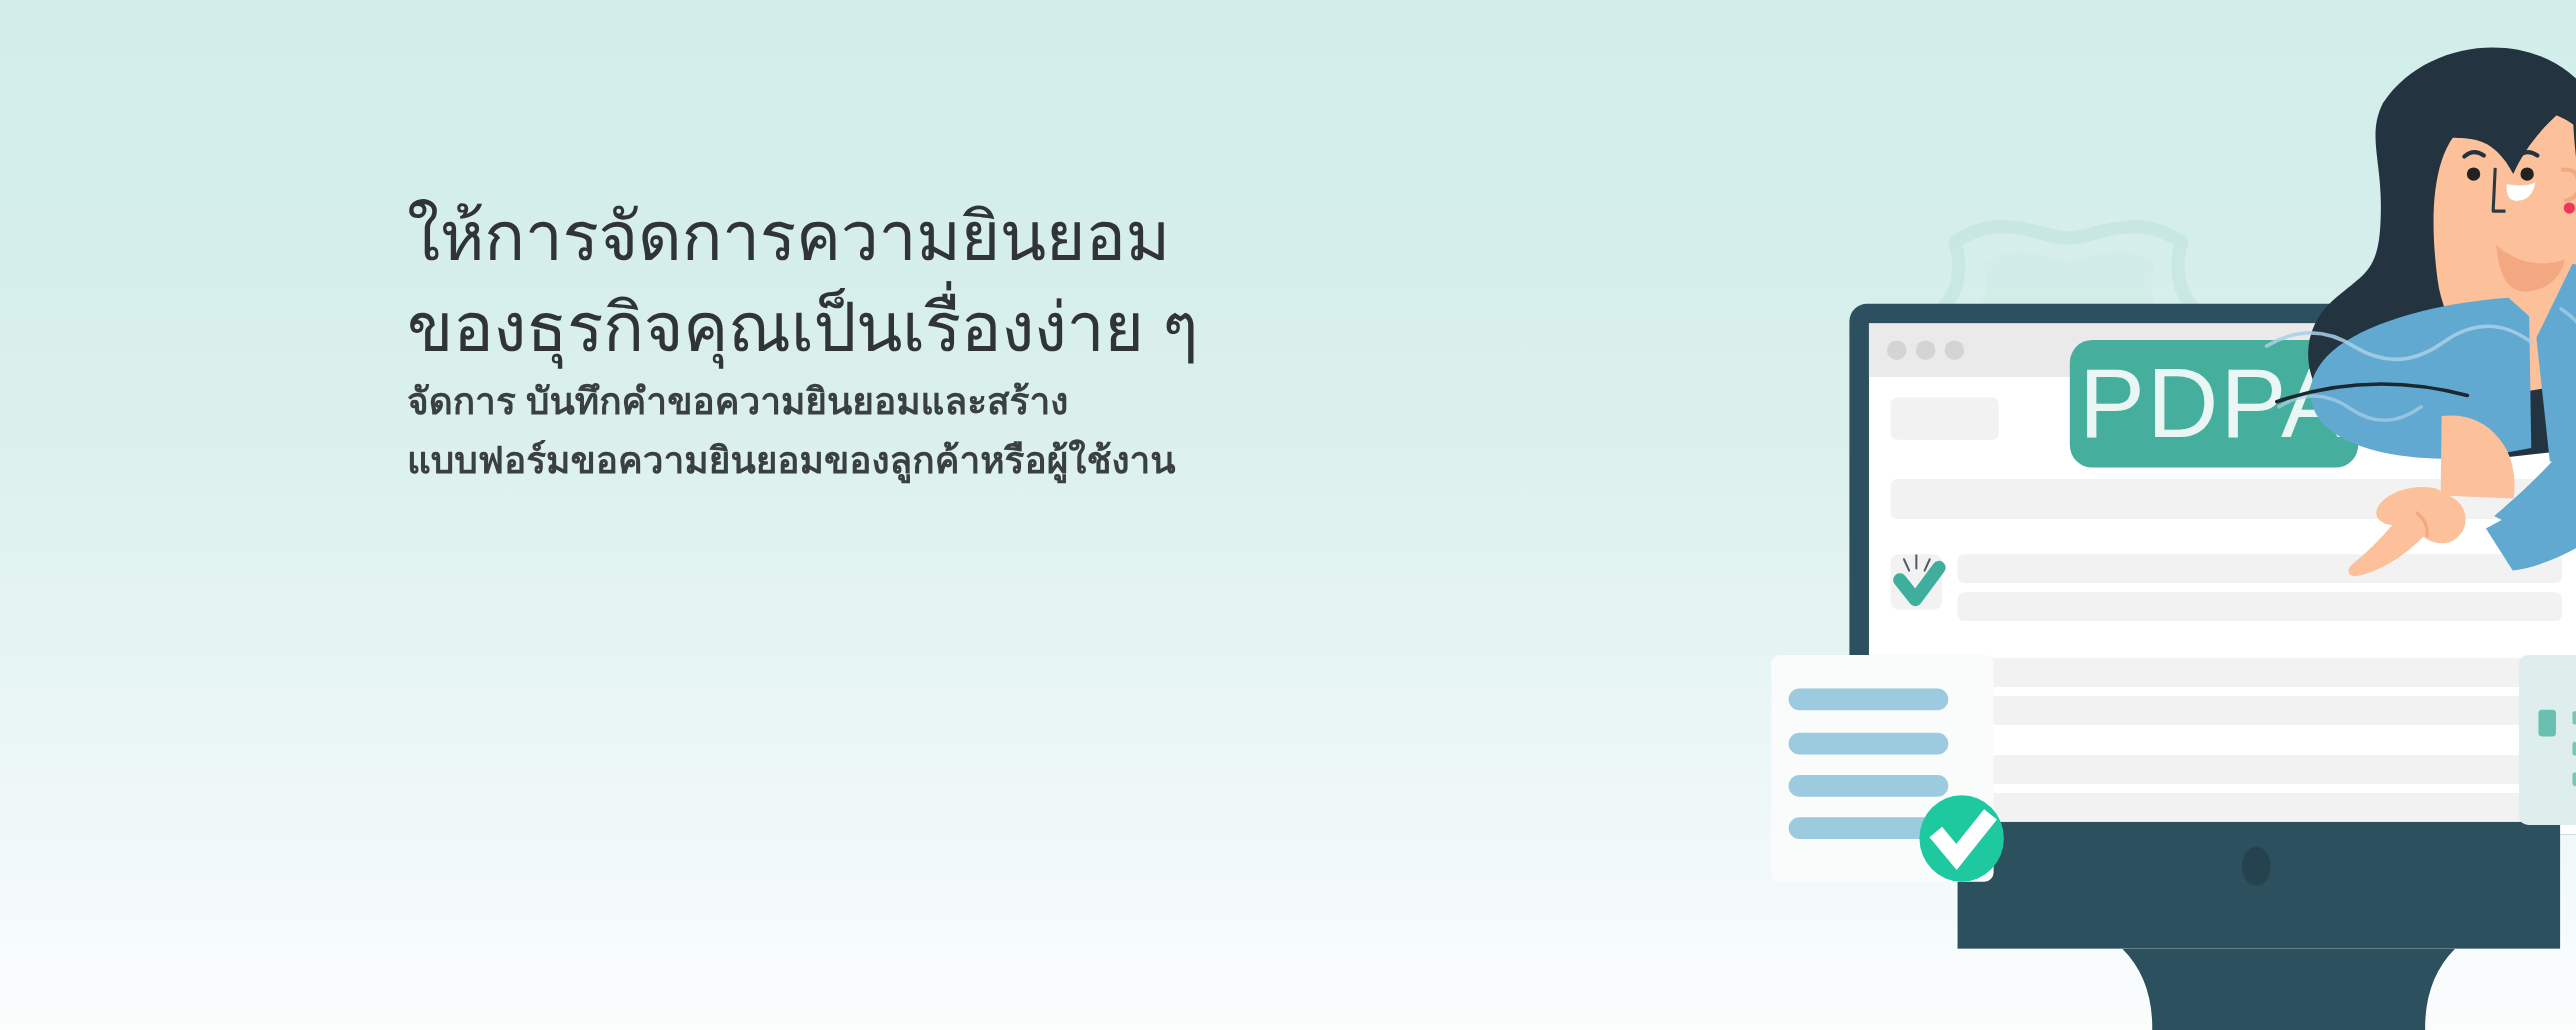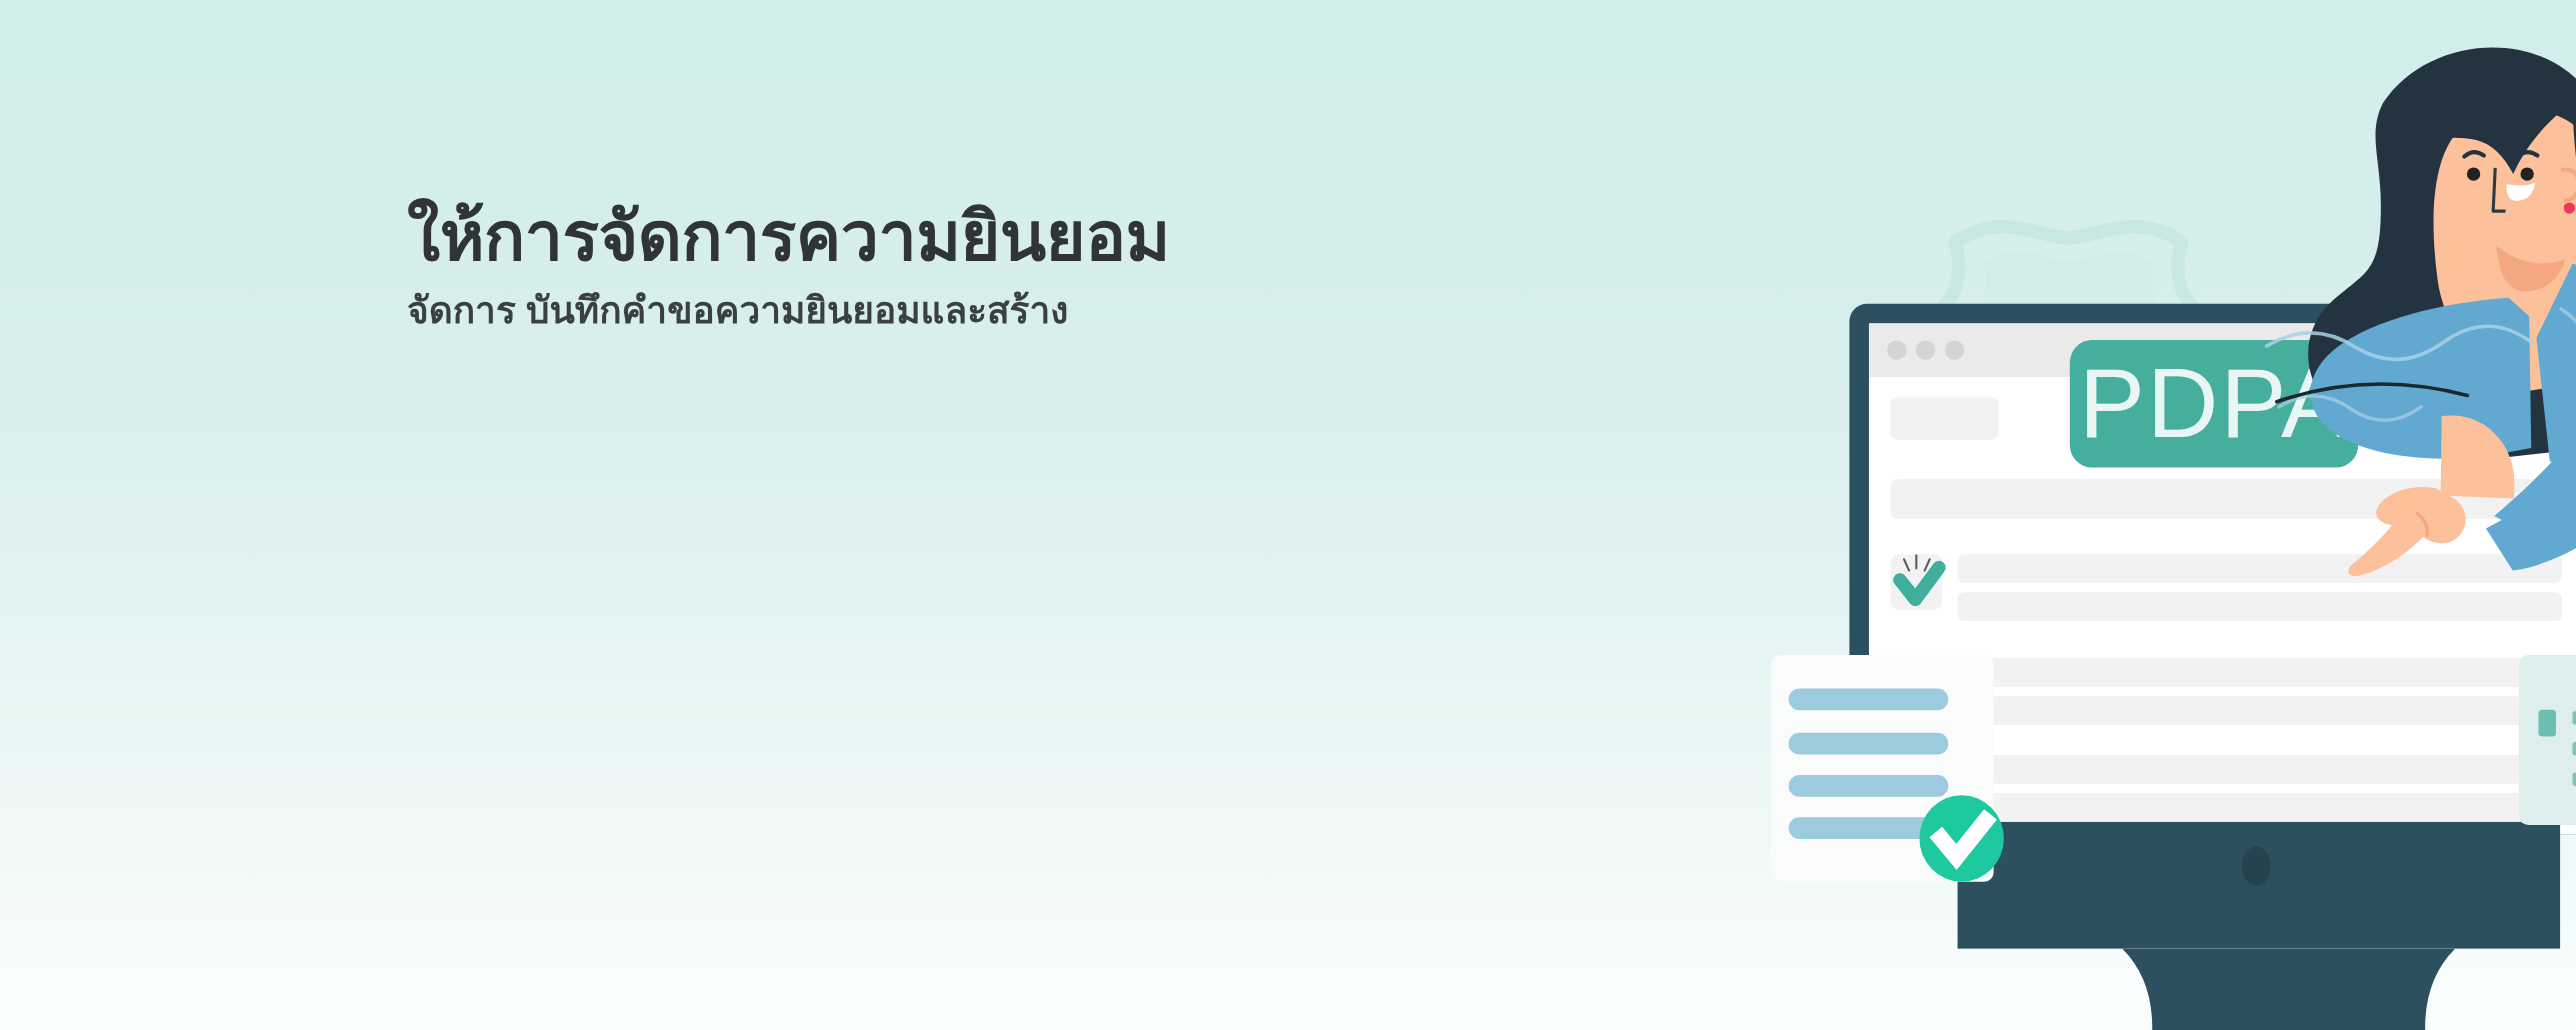--- a/index.html
+++ b/index.html
@@ -26,21 +26,21 @@
 
   
   #copy {
     position:absolute;
     left:407px;
     top:191px;
     width:1236px;
   }
   .headline {
     font-size:68px;
-    font-weight:bold;
+    font-weight:normal;
     line-height:1.34;
     color:#313437;
     letter-spacing:-0.5px;
     white-space:nowrap;
   }
   .subcopy {
     font-size:37px;
     line-height:1.58;
     color:#3a3f42;
     font-weight:700;
@@ -57,22 +57,24 @@
   }
   #art svg { display:block; width:100%; height:100%; }
 </style>
 </head>
 <body>
 
 <div id="banner">
 
   <div id="copy">
     <div class="headline">ให้การจัดการความยินยอม</div>
+    <div class="headline">ของธุรกิจคุณเป็นเรื่องง่าย ๆ</div>
     <div class="subcopy">
       <div>จัดการ บันทึกคำขอความยินยอมและสร้าง</div>
+      <div>แบบฟอร์มขอความยินยอมของลูกค้าหรือผู้ใช้งาน</div>
     </div>
   </div>
 
   <div id="art">
     <svg viewBox="0 0 2300 2000" xmlns="http://www.w3.org/2000/svg" preserveAspectRatio="xMidYMid meet">
 
       <g opacity="0.55">
         <path d="M415 470
                  c0 0 40 -30 90 -30 c55 0 95 22 130 22 c35 0 75 -22 130 -22 c50 0 90 30 90 30
                  c-14 46 -8 96 22 126 c-6 74 -8 164 -48 250 c-46 100 -130 166 -194 196

